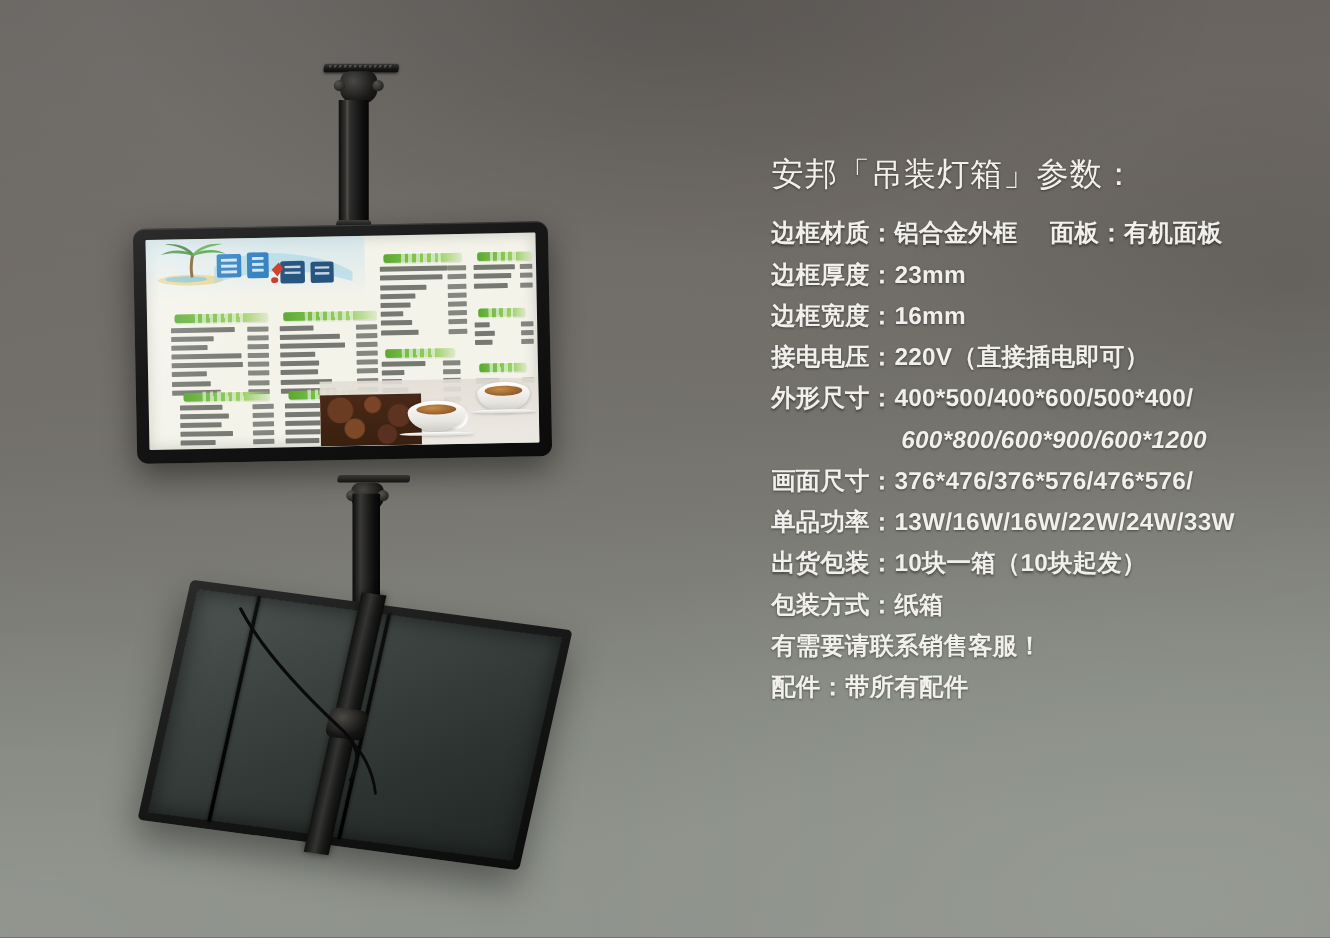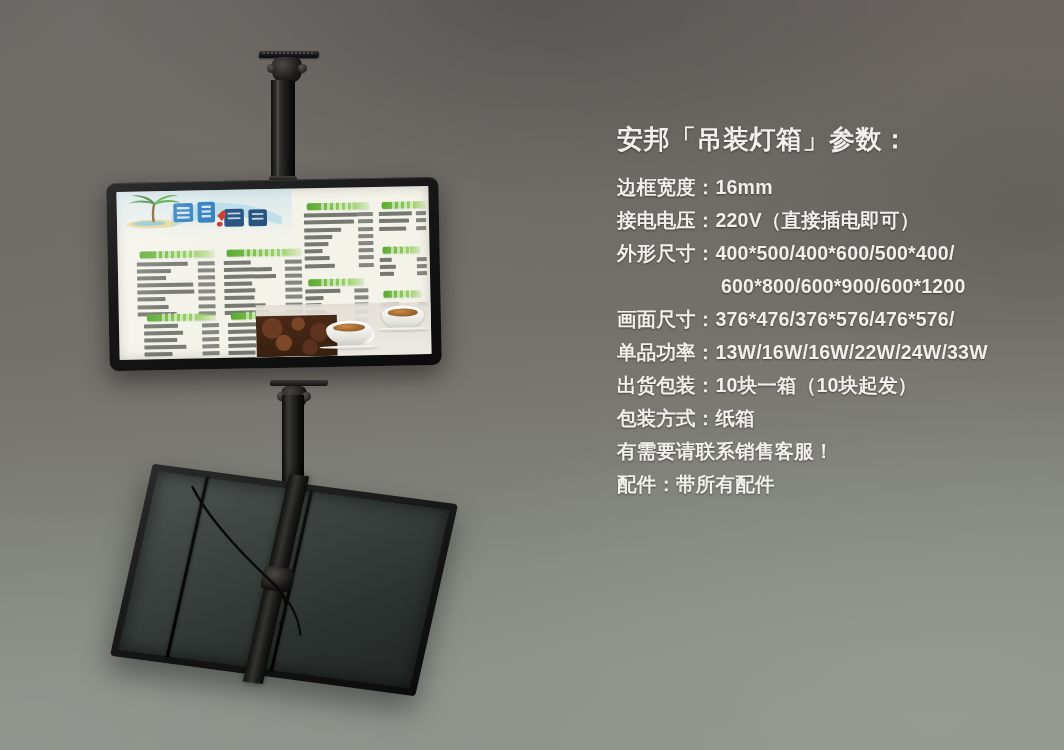--- a/index.html
+++ b/index.html
@@ -209,28 +209,28 @@
 
   
   .spec{
     position:absolute;left:617px;top:124px;width:430px;
     color:#f2f0ec;
     text-shadow:0 1px 2px rgba(0,0,0,.45);
     font-family:"Liberation Sans","DejaVu Sans",sans-serif;
   }
   .spec h1{
     margin:0 0 16px 0;
-    font-size:26px;font-weight:700;letter-spacing:.5px;line-height:1.2;
+    font-size:26px;font-weight:400;letter-spacing:.5px;line-height:1.2;
     white-space:nowrap;
   }
   .spec .line{
     font-size:19.5px;font-weight:600;line-height:33px;white-space:nowrap;
     letter-spacing:.2px;
   }
-  .spec .line.cont{padding-left:104px;}
+  .spec .line.cont{padding-left:104px;font-style:italic;}
   .spec .gap{display:inline-block;width:26px;}
 </style>
 </head>
 <body>
 
 <div id="stage">
 
   <div class="ceil-plate"></div>
   <div class="ball-joint">
     <span class="ball-knob" style="left:-5px;top:7px;"></span>
@@ -547,21 +547,27 @@
       <svg viewBox="0 0 308 196" preserveAspectRatio="none">
         <path d="M44 18 C66 46 104 76 146 104 C160 114 166 126 160 142" stroke="#0a0a0a" stroke-width="2.4" fill="none" stroke-linecap="round"></path>
         <path d="M150 108 C164 118 176 132 182 150" stroke="#0a0a0a" stroke-width="2.2" fill="none" stroke-linecap="round"></path>
       </svg>
     </div>
   </div>
 
   <div class="spec">
     <h1>安邦「吊装灯箱」参数：</h1>
 
-
+    <div class="line">
+      <span>边框材质：</span><span>铝合金外框</span><i class="gap"></i><span>面板：</span><span>有机面板</span>
+    </div>
+
+    <div class="line">
+      <span>边框厚度：</span><span>23mm</span>
+    </div>
 
 
     <div class="line">
       <span>边框宽度：</span><span>16mm</span>
     </div>
 
     <div class="line">
       <span>接电电压：</span><span>220V（直接插电即可）</span>
     </div>
 

